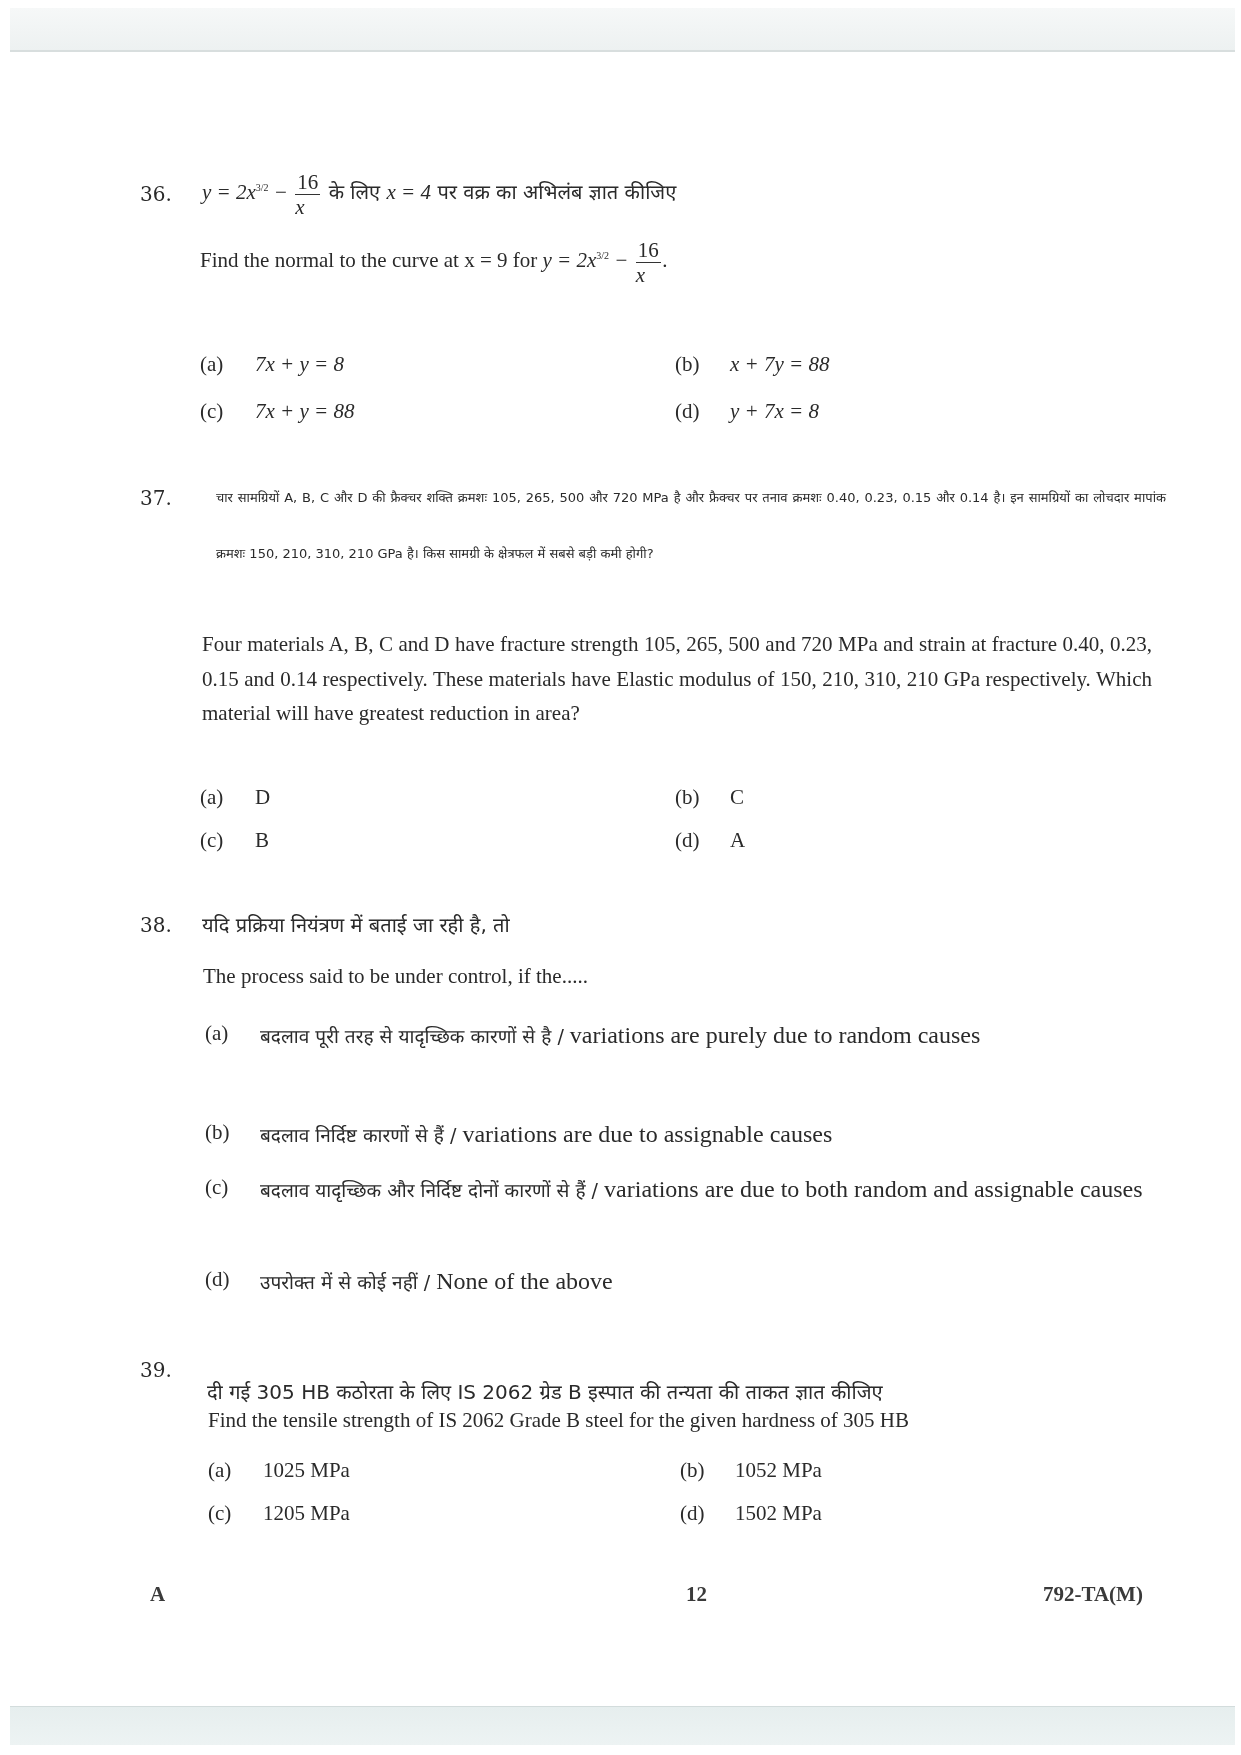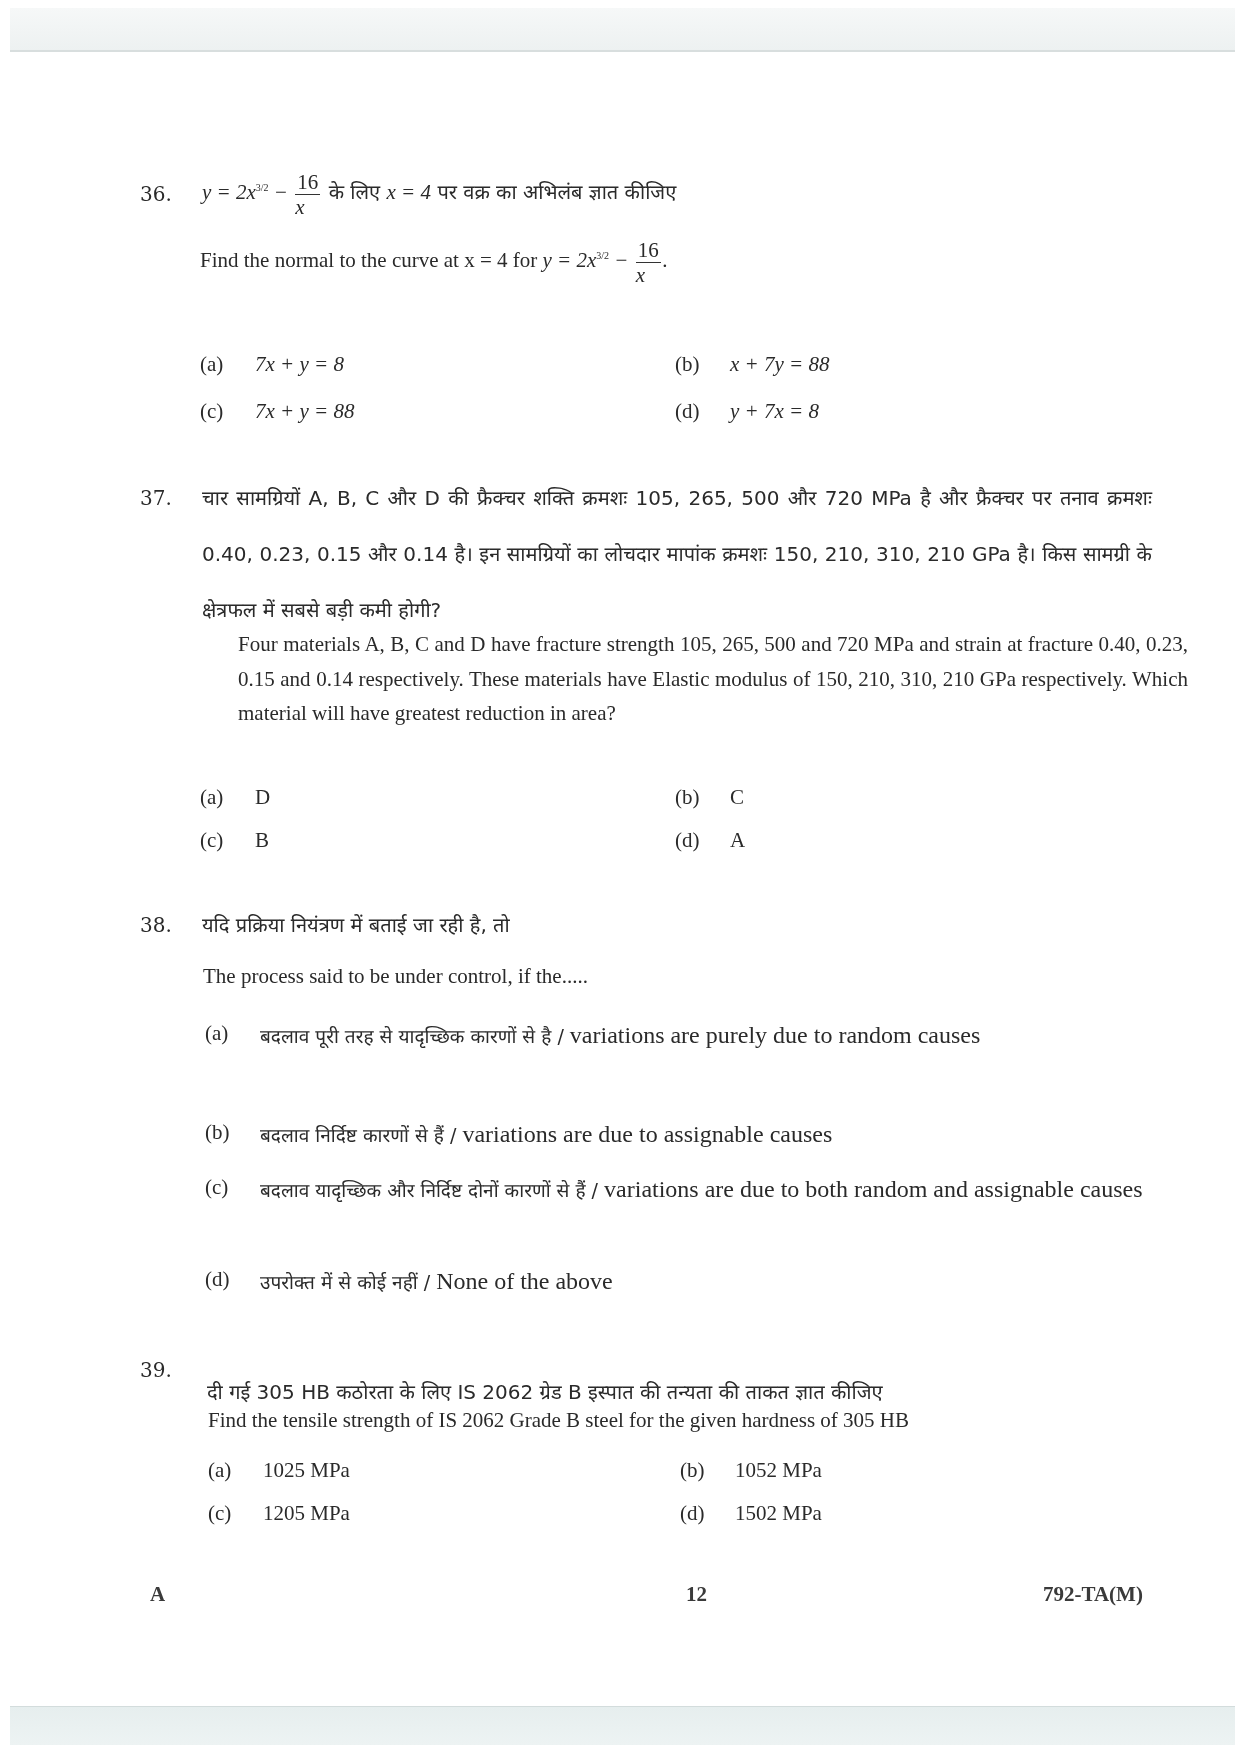--- a/index.html
+++ b/index.html
@@ -6,23 +6,23 @@
   body { width:1241px; height:1755px; background:#ffffff; position:relative; overflow:hidden;
          font-family:"DejaVu Serif","Liberation Serif",serif; color:#2a2a2a; }
   .band-top { position:absolute; left:10px; top:8px; width:1225px; height:42px;
               background:linear-gradient(#f6f8f8,#edf1f1); border-bottom:2px solid #d8dede; }
   .band-bottom { position:absolute; left:10px; top:1706px; width:1225px; height:38px;
               background:linear-gradient(#e6eeee,#edf3f3); border-top:1px solid #d3dcdc; }
   .qnum { position:absolute; left:140px; font-size:20px; }
   .hi { position:absolute; left:202px; font-family:"DejaVu Sans","Liberation Sans",sans-serif; font-size:20px; }
   .en { position:absolute; left:200px; font-family:"Liberation Serif",serif; font-size:21px; }
   .para { position:absolute; left:202px; width:950px; font-family:"Liberation Serif",serif; font-size:21px;
-          line-height:34.5px; text-align:justify;margin-left:36px; }
-  .hipara { position:absolute; left:202px; width:950px; font-family:"DejaVu Sans","Liberation Sans",sans-serif;
-            font-size:20px; line-height:56px; text-align:justify; }
+          line-height:34.5px; text-align:justify; }
+  .hipara { position:absolute; left:216px; width:950px; font-family:"DejaVu Sans","Liberation Sans",sans-serif;
+            font-size:13px; line-height:56px; text-align:justify; }
   .opt { position:absolute; font-family:"Liberation Serif",serif; font-size:21px; }
   .opt .lbl { display:inline-block; width:55px; }
   .math { font-family:"Liberation Serif",serif; font-style:italic; font-size:21px; }
   .frac { display:inline-block; vertical-align:middle; text-align:left; font-style:normal; margin:0 2px; }
   .frac .n { display:block; border-bottom:1px solid #333; padding:0 2px; line-height:24px; }
   .frac .d { display:block; line-height:24px; font-style:italic; }
   sup.s { font-size:10px; font-style:normal; }
   .long { position:absolute; font-size:20px; }
   .long .lbl { position:absolute; left:0; font-family:"Liberation Serif",serif; font-size:21px; }
   .long .txt { position:absolute; left:55px; width:890px; font-family:"DejaVu Sans","Liberation Sans",sans-serif; font-size:19px; line-height:45px; text-align:justify; }
@@ -36,21 +36,21 @@
 
 <div>
   <span class="qnum" style="top:182px;">36.</span>
   <div class="hi" style="top:170px;">
     <span class="math"><span>y = 2x</span><sup class="s">3/2</sup> − <span class="frac"><span class="n">16</span><span class="d">x</span></span></span>
     <span>के लिए</span>
     <span class="math">x = 4</span>
     <span>पर वक्र का अभिलंब ज्ञात कीजिए</span>
   </div>
   <div class="en" style="top:238px;">
-    <span>Find the normal to the curve at x = 4 for</span>
+    <span>Find the normal to the curve at x = 9 for</span>
     <span class="math"><span>y = 2x</span><sup class="s">3/2</sup> − <span class="frac"><span class="n">16</span><span class="d">x</span></span>.</span>
   </div>
   <div class="opt math" style="left:200px;top:352px;font-style:normal;"><span class="lbl">(a)</span><i>7x + y = 8</i></div>
   <div class="opt math" style="left:675px;top:352px;font-style:normal;"><span class="lbl">(b)</span><i>x + 7y = 88</i></div>
   <div class="opt math" style="left:200px;top:399px;font-style:normal;"><span class="lbl">(c)</span><i>7x + y = 88</i></div>
   <div class="opt math" style="left:675px;top:399px;font-style:normal;"><span class="lbl">(d)</span><i>y + 7x = 8</i></div>
 </div>
 
 <div>
   <span class="qnum" style="top:486px;">37.</span>

